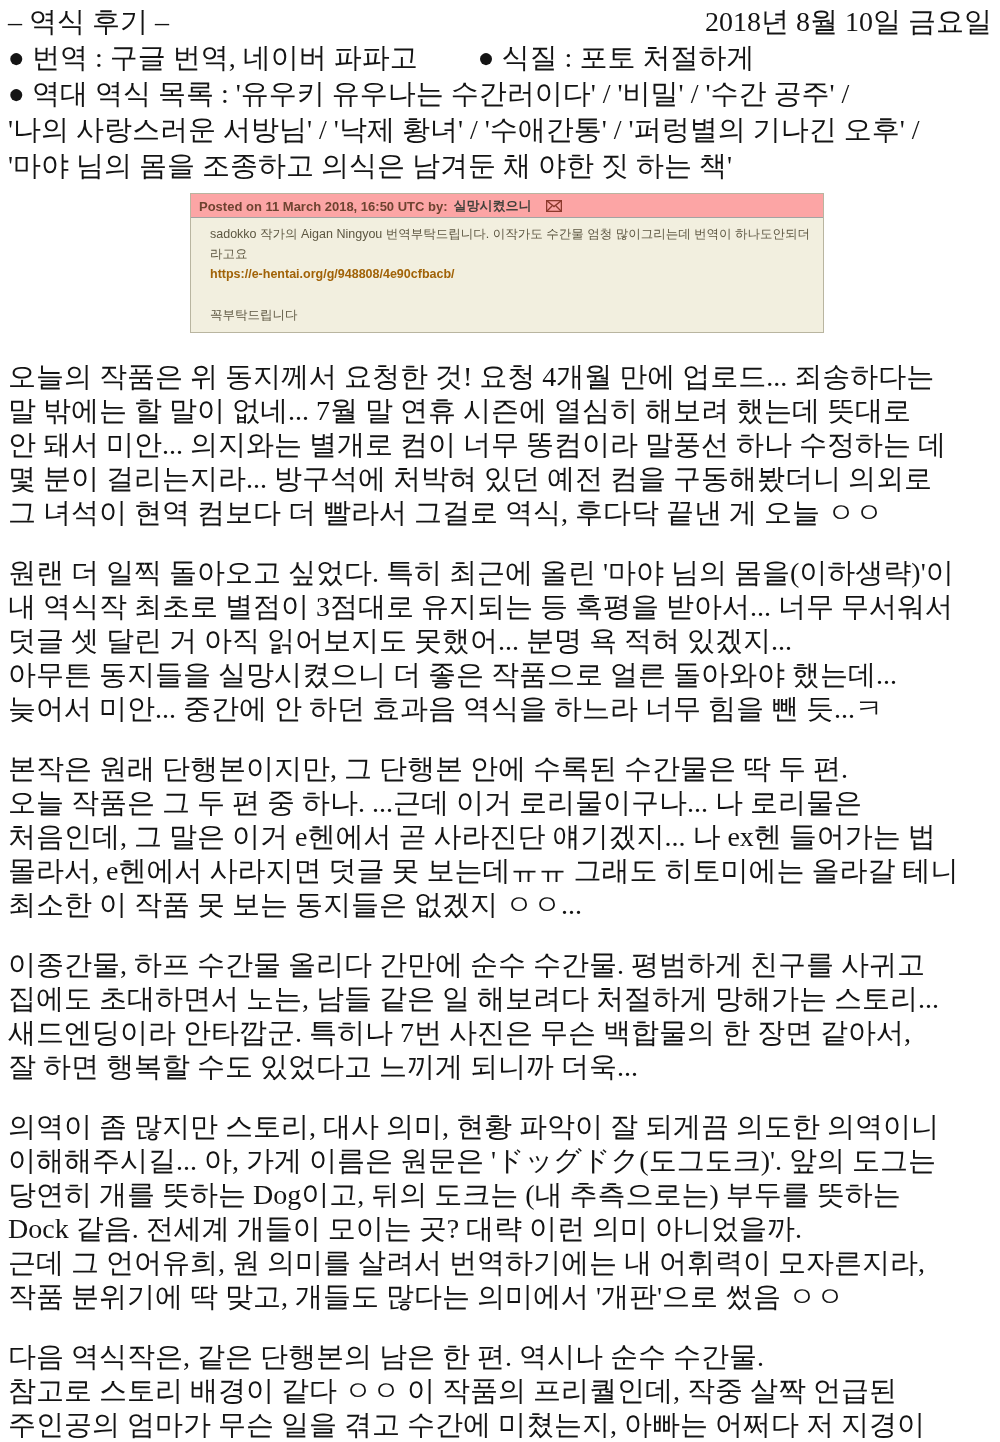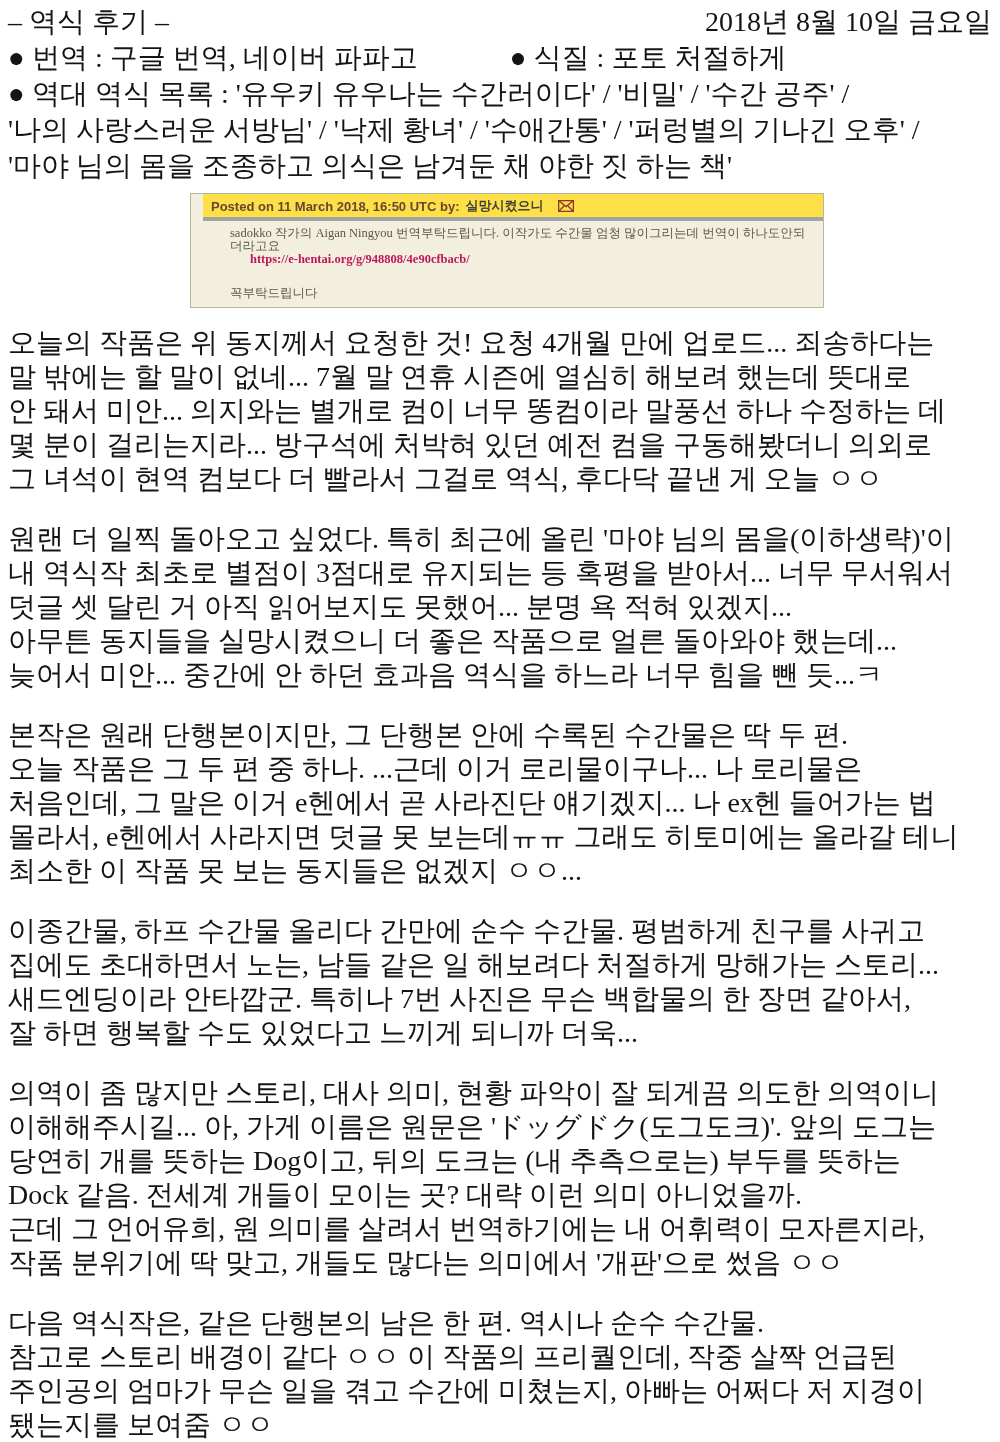--- a/index.html
+++ b/index.html
@@ -10,52 +10,52 @@
     background:#ffffff;
     color:#141414;
     box-sizing:border-box;
     padding:4px 8px 0 8px;
     font-family:"Liberation Serif","DejaVu Serif",serif;
     overflow:hidden;
   }
   
   .hdr{font-size:28px;line-height:36px;}
   .hdr-row1{display:flex;justify-content:space-between;align-items:baseline;}
-  .hdr-row2{display:flex;gap:92px;}
+  .hdr-row2{display:flex;gap:60px;}
   .lines{white-space:pre-line;}
   
   .quote{
     margin:9px 0 0 182px;
     width:632px;
     border:1px solid #b9b5a0;
     background:#f2efdf;
     font-family:"Liberation Sans","DejaVu Sans",sans-serif;
     color:#5c5640;
   }
   .quote-hdr{
-    background:#fde047;
-    border-bottom:4px solid #a3a3a3;
+    background:#fca5a5;
+    border-bottom:1px solid #a3a3a3;
     padding:3px 8px 2px 8px;
     font-size:13px;font-weight:bold;
     color:#6d4330;
-    display:flex;align-items:center;gap:6px;margin-left:12px;
+    display:flex;align-items:center;gap:6px;
   }
   .quote-user{color:#43413b;}
   .pm-ico{display:inline-block;margin-left:8px;line-height:0;cursor:pointer;}
   .quote-body{
-    padding:6px 10px 7px 39px;
-    font-size:12.5px;line-height:13px;font-family:Liberation Serif, serif;
+    padding:6px 10px 7px 19px;
+    font-size:12.5px;line-height:20px;
   }
-  .quote-url{font-weight:bold;color:#be185d;text-decoration:none;cursor:pointer;margin-left:20px;}
+  .quote-url{font-weight:bold;color:#a16207;text-decoration:none;cursor:pointer;}
   .quote-req{margin-top:21px;}
   .quote-edit{margin-top:5px;font-style:italic;font-size:12px;}
   .quote-edit b{font-weight:bold;}
   
   .para{font-size:28px;line-height:34px;margin-top:26px;}
-  .para.first{margin-top:18px;}
+  .para.first{margin-top:27px;}
 </style>
 </head>
 <body>
 
 <div class="page">
 
   <div class="hdr">
     <div class="hdr-row1">
       <span>– 역식 후기 –</span>
       <span>2018년 8월 10일 금요일</span>

